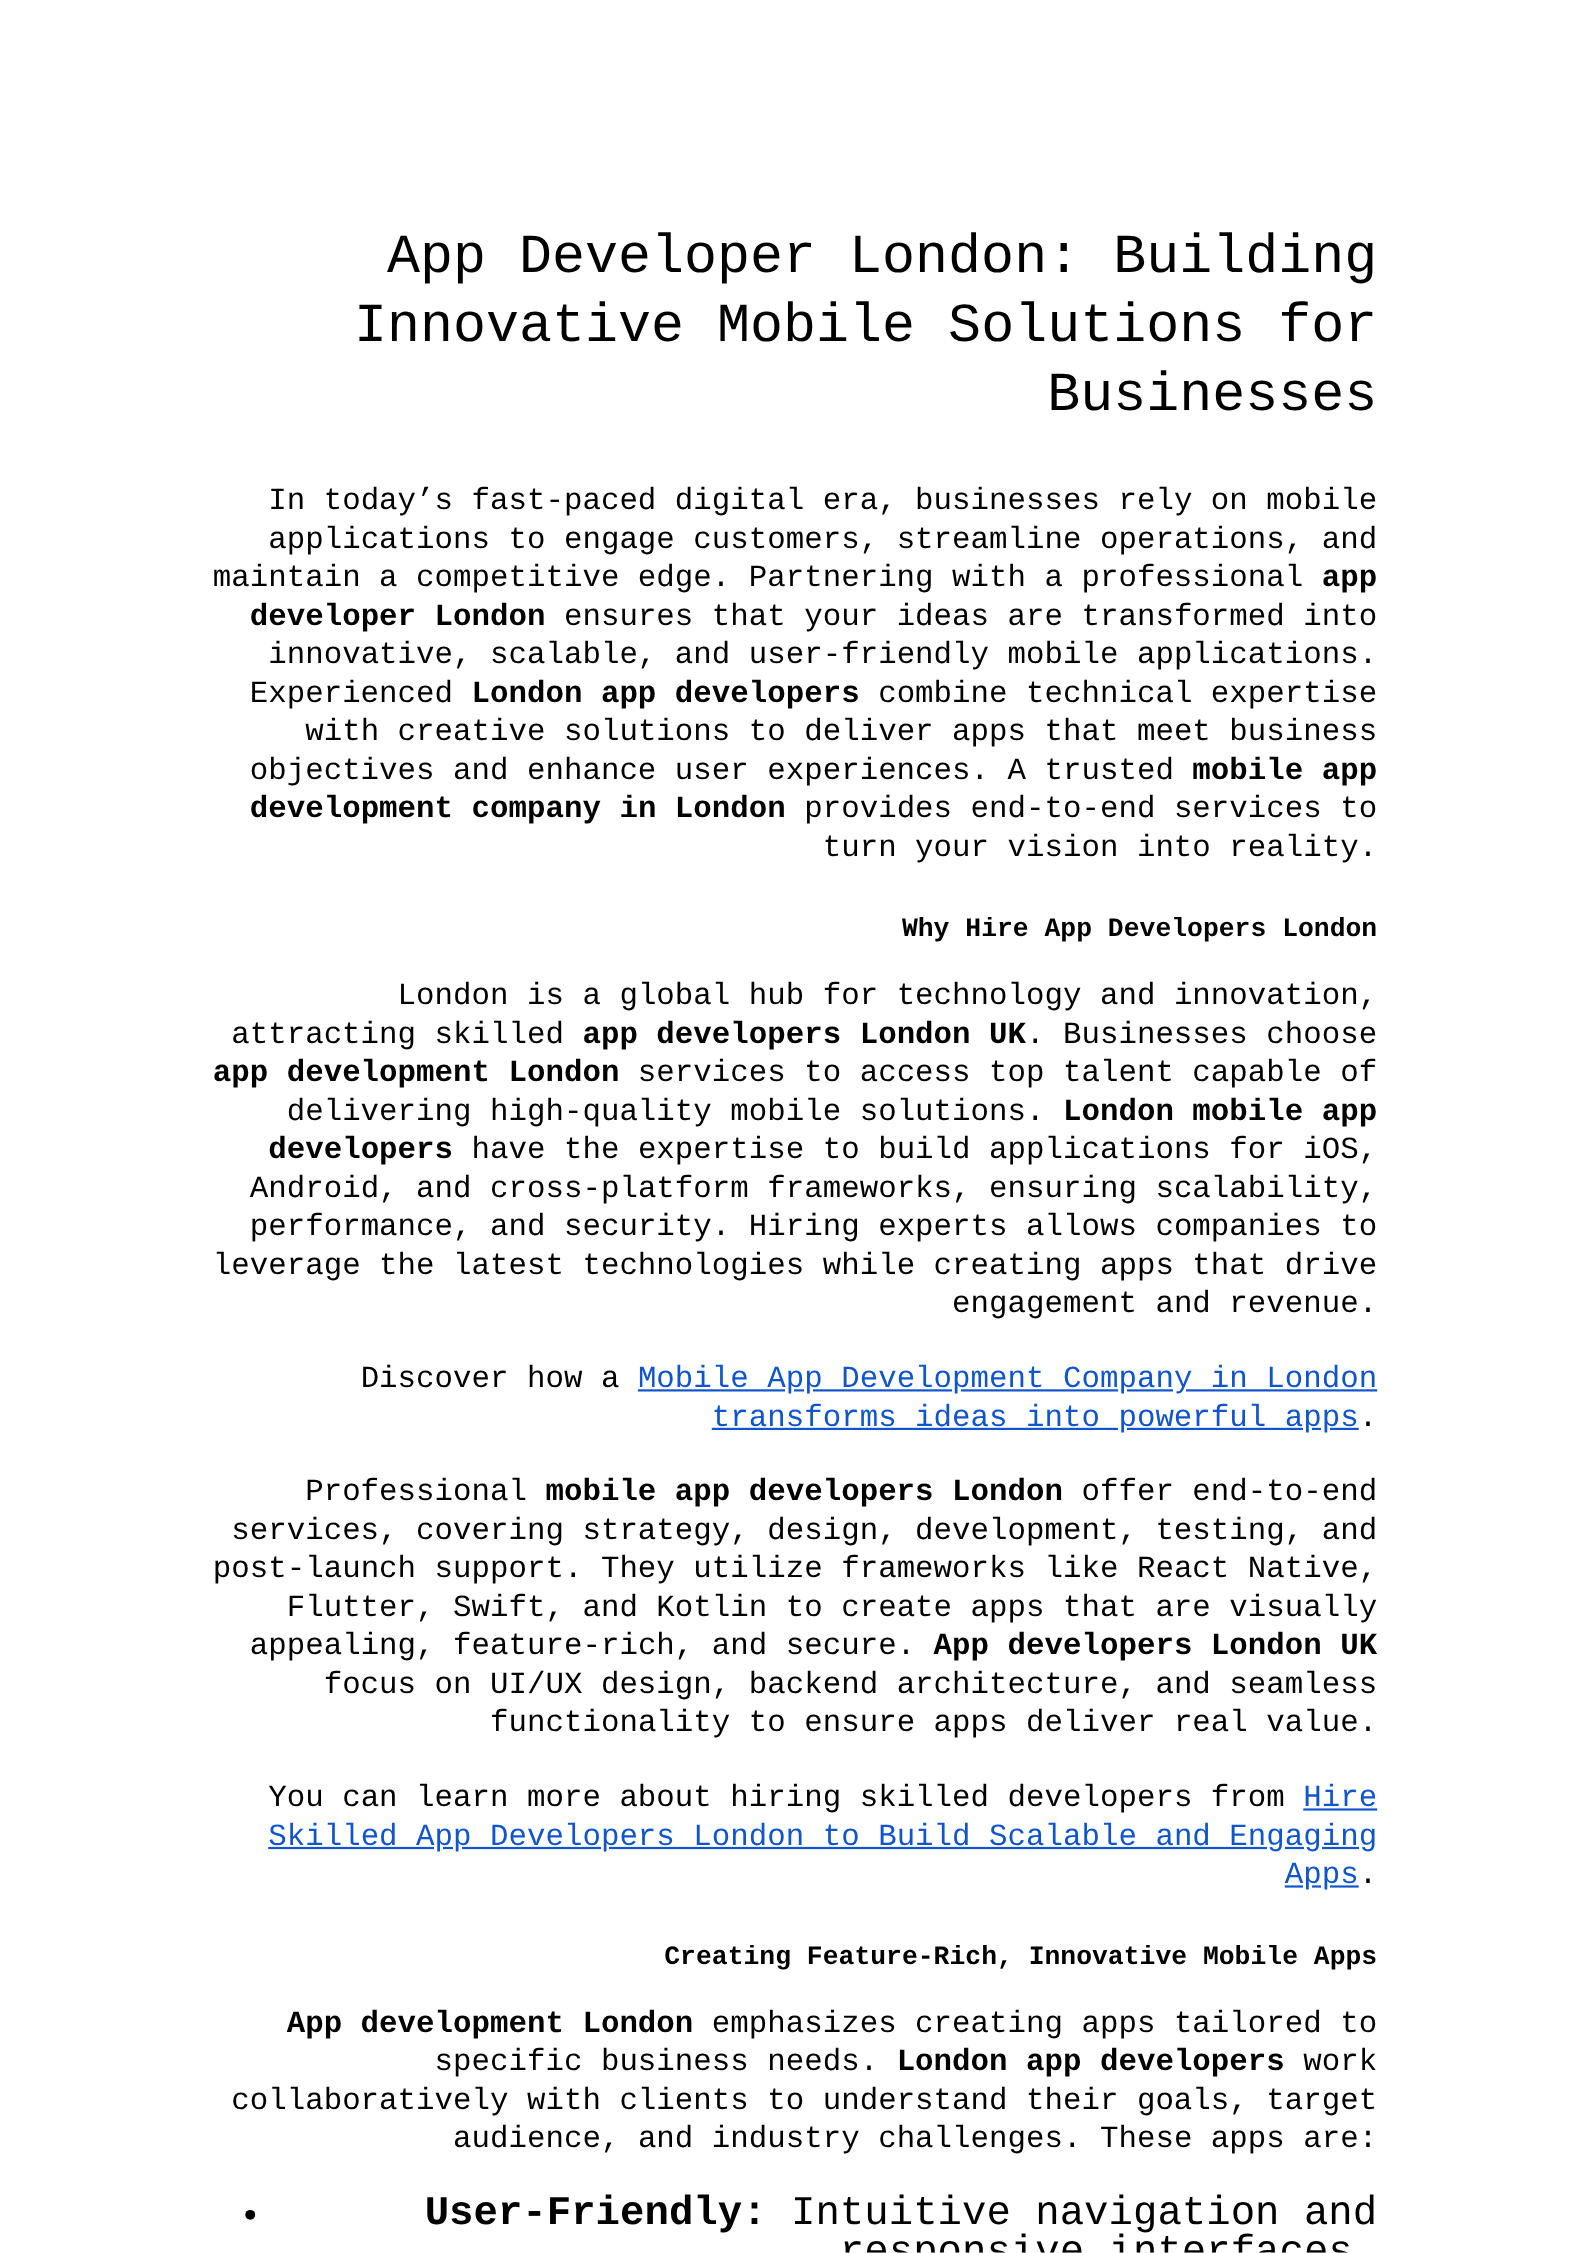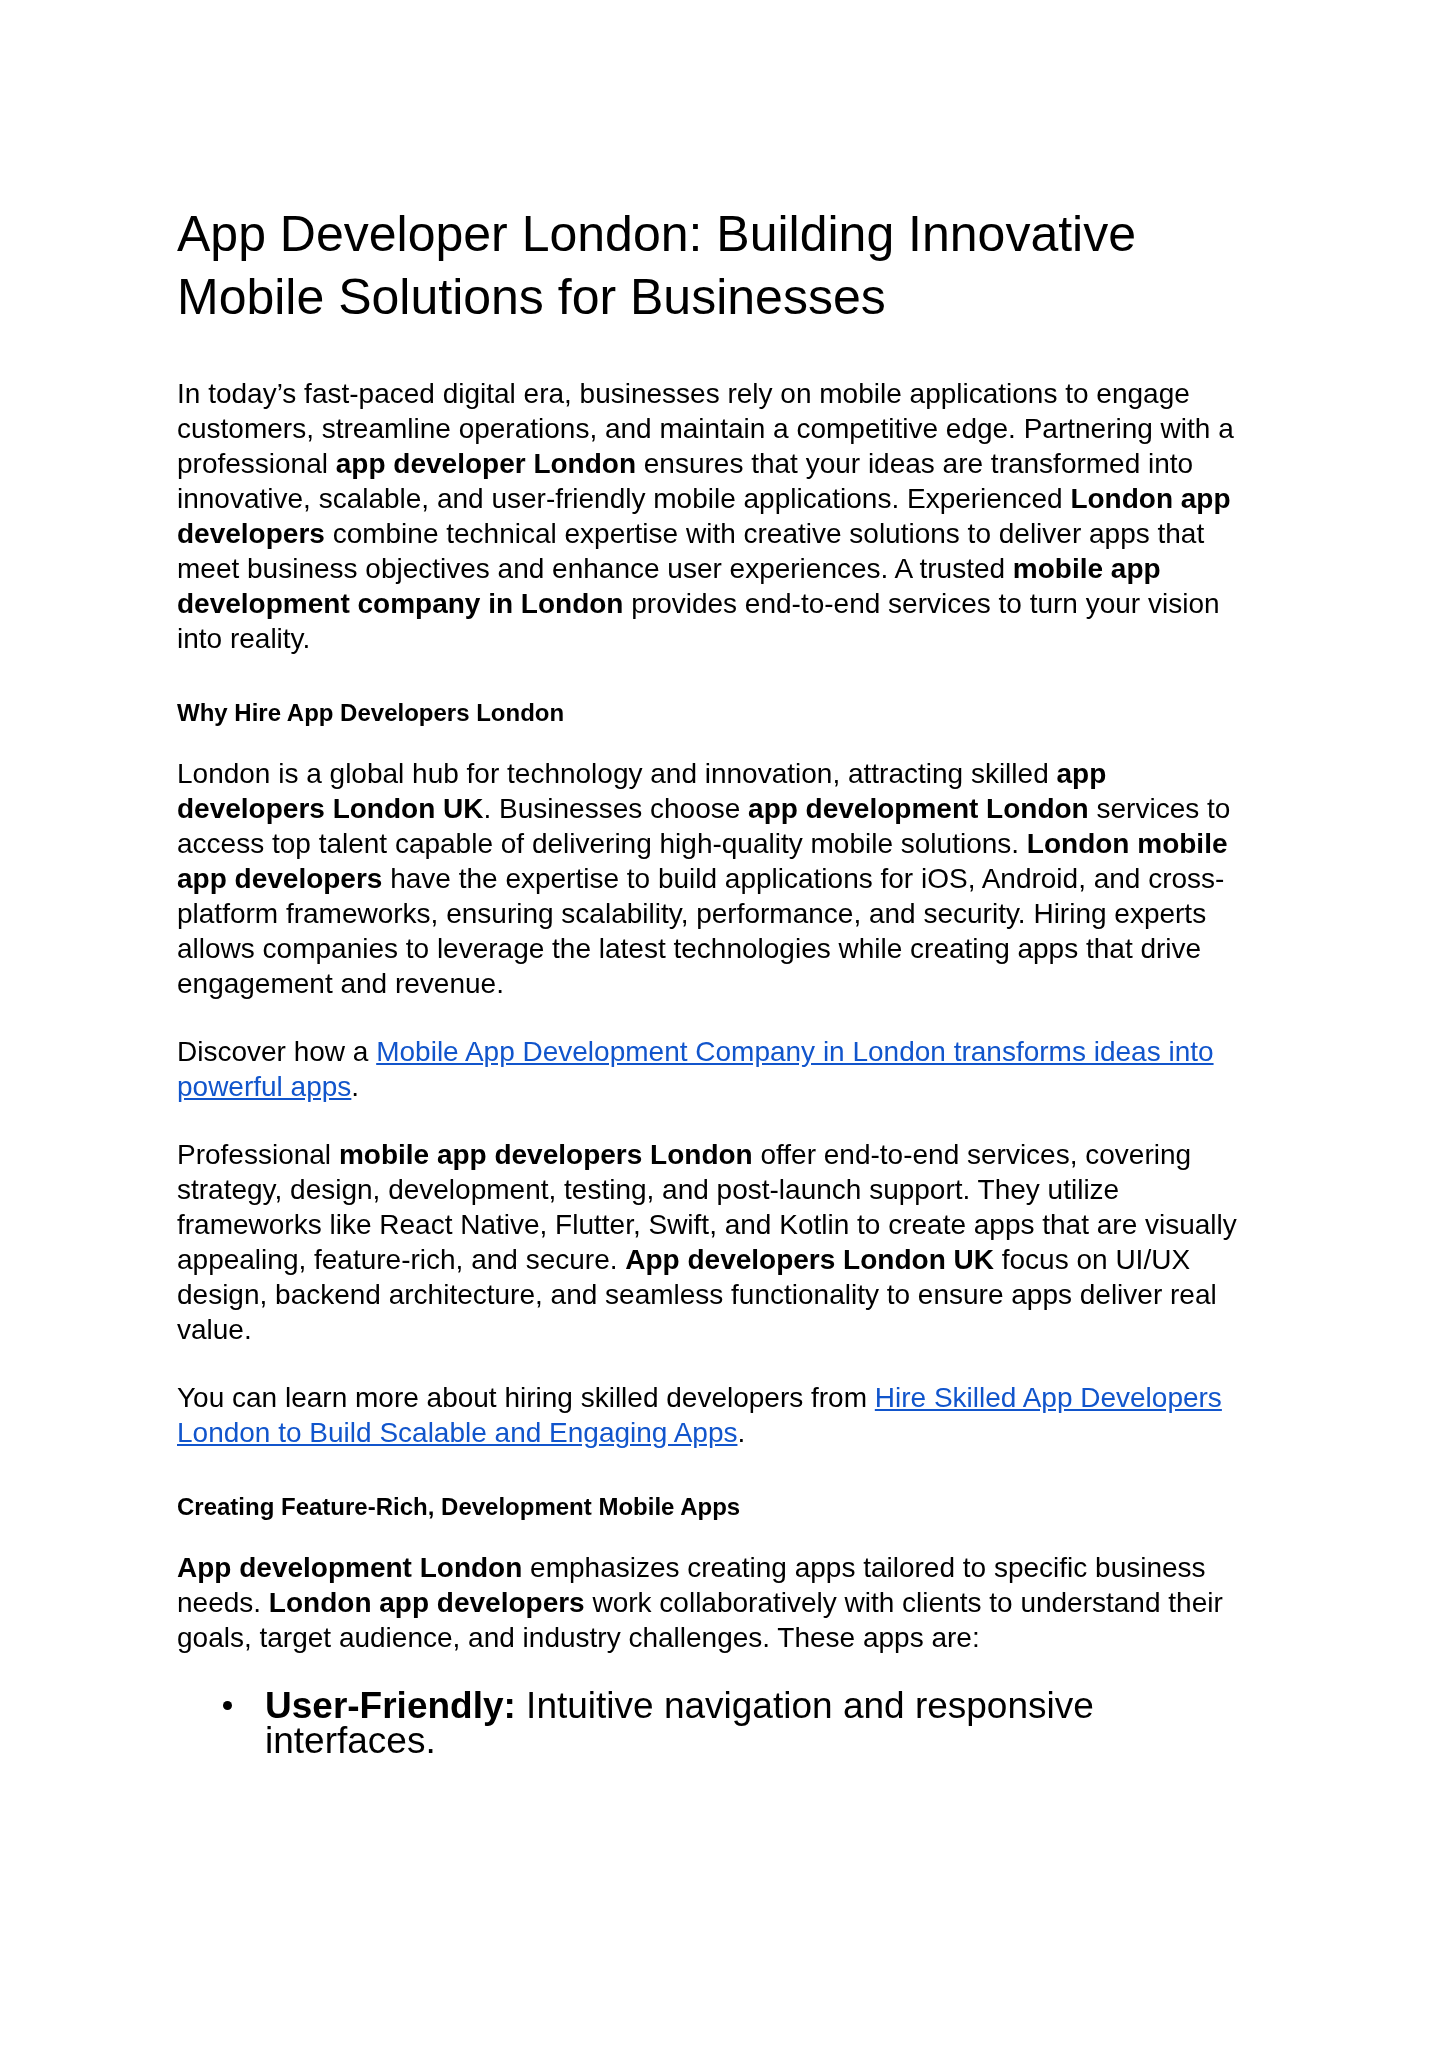--- a/index.html
+++ b/index.html
@@ -7,23 +7,24 @@
     padding: 0;
     background: #ffffff;
   }
   .page {
     position: relative;
     width: 1380px;
     height: 2048px;
     box-sizing: border-box;
     background: #ffffff;
     padding: 203px 128px 0 177px;
-    font-family: Liberation Sans, sans-serif;
+    font-family: Liberation Mono, monospace;
     color: #000000;
     overflow: hidden;
+    text-align: right;
   }
   .doc-title {
     font-size: 50px;
     font-weight: 400;
     line-height: 63px;
     margin: 0 0 47px 0;
   }
   .section-heading {
     font-size: 24px;
     font-weight: 700;
@@ -68,19 +69,19 @@
 
 <div class="page">
   <h1 class="doc-title">App Developer London: Building Innovative Mobile Solutions for Businesses</h1>
   <div id="doc-body">
       <p class="para"><span class="text-run">In today’s fast-paced digital era, businesses rely on mobile applications to engage customers, streamline operations, and maintain a competitive edge. Partnering with a professional </span><span class="bold-run">app developer London</span><span class="text-run"> ensures that your ideas are transformed into innovative, scalable, and user-friendly mobile applications. Experienced </span><span class="bold-run">London app developers</span><span class="text-run"> combine technical expertise with creative solutions to deliver apps that meet business objectives and enhance user experiences. A trusted </span><span class="bold-run">mobile app development company in London</span><span class="text-run"> provides end-to-end services to turn your vision into reality.</span></p>
       <h2 class="section-heading">Why Hire App Developers London</h2>
       <p class="para"><span class="text-run">London is a global hub for technology and innovation, attracting skilled </span><span class="bold-run">app developers London UK</span><span class="text-run">. Businesses choose </span><span class="bold-run">app development London</span><span class="text-run"> services to access top talent capable of delivering high-quality mobile solutions. </span><span class="bold-run">London mobile app developers</span><span class="text-run"> have the expertise to build applications for iOS, Android, and cross-platform frameworks, ensuring scalability, performance, and security. Hiring experts allows companies to leverage the latest technologies while creating apps that drive engagement and revenue.</span></p>
       <p class="para"><span class="text-run">Discover how a </span><a class="inline-link" href="#">Mobile App Development Company in London transforms ideas into powerful apps</a><span class="text-run">.</span></p>
       <p class="para"><span class="text-run">Professional </span><span class="bold-run">mobile app developers London</span><span class="text-run"> offer end-to-end services, covering strategy, design, development, testing, and post-launch support. They utilize frameworks like React Native, Flutter, Swift, and Kotlin to create apps that are visually appealing, feature-rich, and secure. </span><span class="bold-run">App developers London UK</span><span class="text-run"> focus on UI/UX design, backend architecture, and seamless functionality to ensure apps deliver real value.</span></p>
       <p class="para"><span class="text-run">You can learn more about hiring skilled developers from </span><a class="inline-link" href="#">Hire Skilled App Developers London to Build Scalable and Engaging Apps</a><span class="text-run">.</span></p>
-      <h2 class="section-heading">Creating Feature-Rich, Development Mobile Apps</h2>
+      <h2 class="section-heading">Creating Feature-Rich, Innovative Mobile Apps</h2>
       <p class="para"><span class="bold-run">App development London</span><span class="text-run"> emphasizes creating apps tailored to specific business needs. </span><span class="bold-run">London app developers</span><span class="text-run"> work collaboratively with clients to understand their goals, target audience, and industry challenges. These apps are:</span></p>
       <ul class="bullets">
         <li class="bullet-item"><span class="bullet-dot"></span><span class="bold-run">User-Friendly:</span><span class="text-run"> Intuitive navigation and responsive interfaces.</span></li>
       </ul>
     </div>
 </div>
 
 </body></html>

